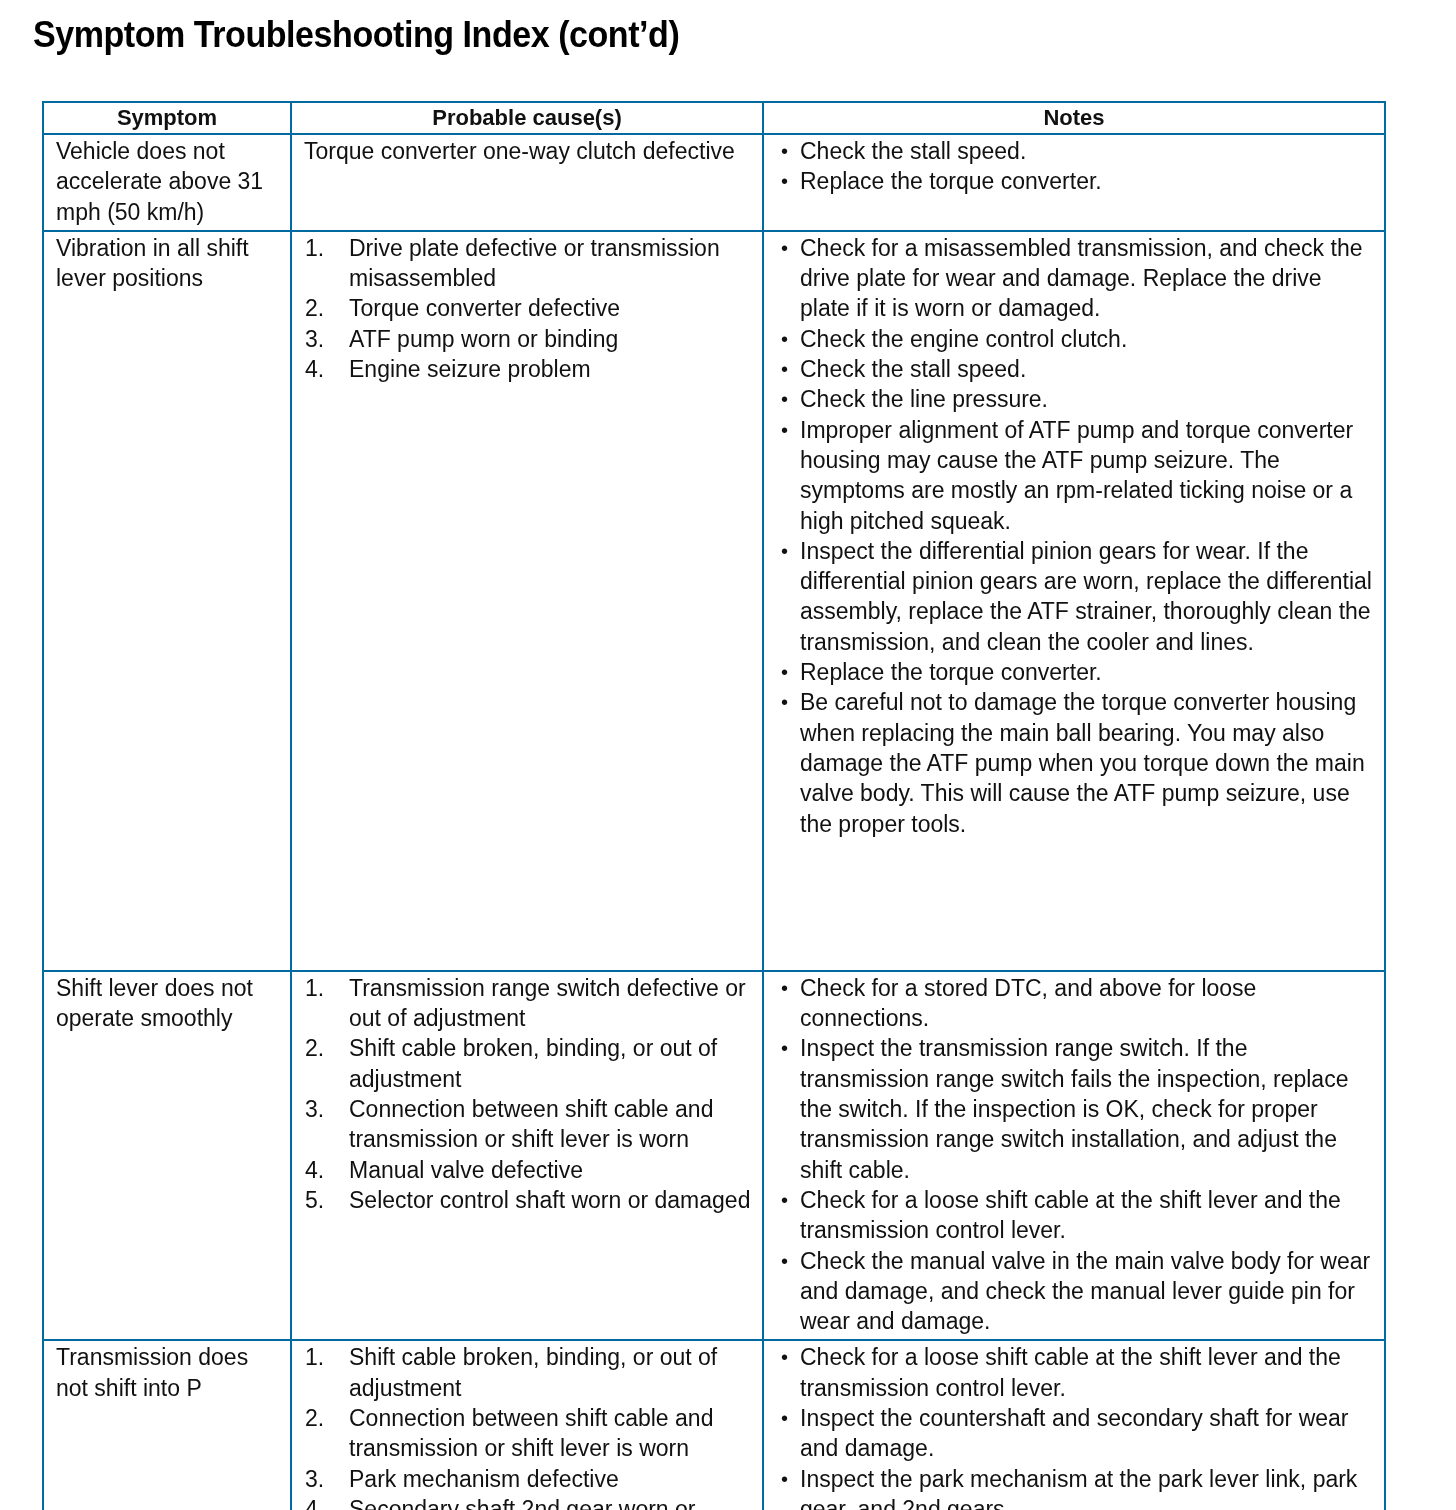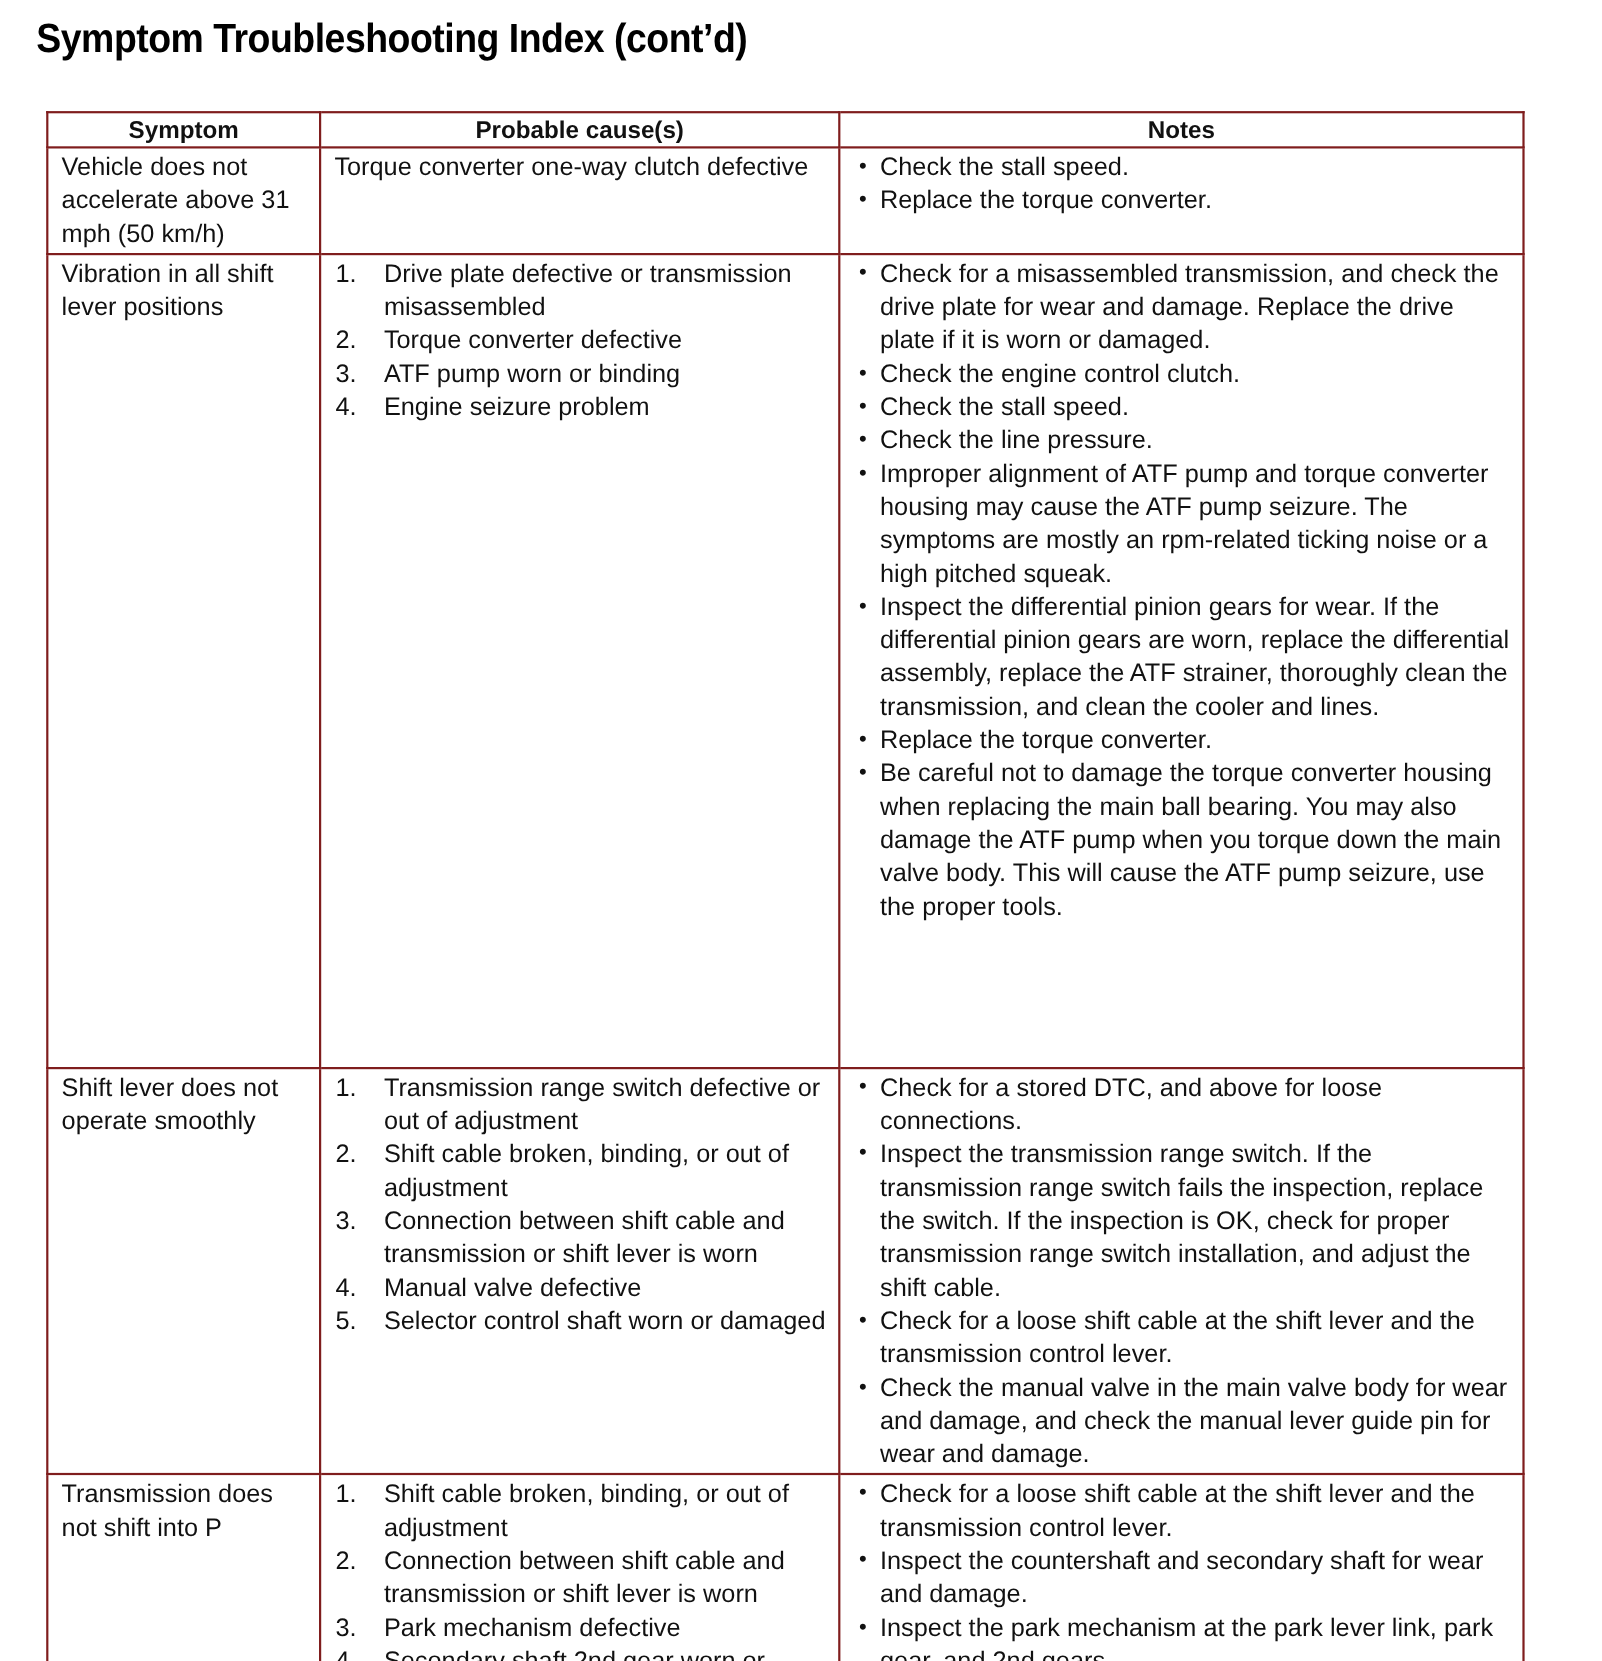--- a/index.html
+++ b/index.html
@@ -3,21 +3,21 @@
 <meta charset="utf-8">
 <style>
   html, body { margin: 0; padding: 0; background: #ffffff; }
   body { width: 1456px; height: 1510px; position: relative; overflow: hidden;
          font-family: "Liberation Sans", sans-serif; color: #111; }
   .page-title { position: absolute; left: 33px; top: 14px; margin: 0;
          font-family: "Liberation Sans", sans-serif; font-weight: bold;
          font-size: 37px; letter-spacing: -0.5px; color: #000; transform: scaleX(0.92); transform-origin: left top; }
   table.idx { position: absolute; left: 42px; top: 101px; width: 1342px;
          border-collapse: collapse; table-layout: fixed; }
-  table.idx th, table.idx td { border: 2px solid #7f1d1d; vertical-align: top; }
+  table.idx th, table.idx td { border: 2px solid #0369a1; vertical-align: top; }
   table.idx th { font-weight: bold; font-size: 22px; text-align: center; height: 28px; padding: 2px 4px 0 4px; line-height: 26px; }
   col.c1 { width: 248px; } col.c2 { width: 472px; } col.c3 { width: 622px; }
   td { font-size: 23px; line-height: 30.3px; padding: 1px 8px 3px 10px; }
   td.sym { padding-left: 12px; }
   ol.causes { list-style: none; margin: 0; padding: 0; }
   ol.causes li { position: relative; padding-left: 47px; }
   ol.causes li .num { position: absolute; left: 3px; top: 0; }
   ul.notes { list-style: none; margin: 0; padding: 0; }
   ul.notes li { position: relative; padding-left: 26px; }
   ul.notes li .bullet { position: absolute; left: 7px; top: 0; font-size: 20px; }

